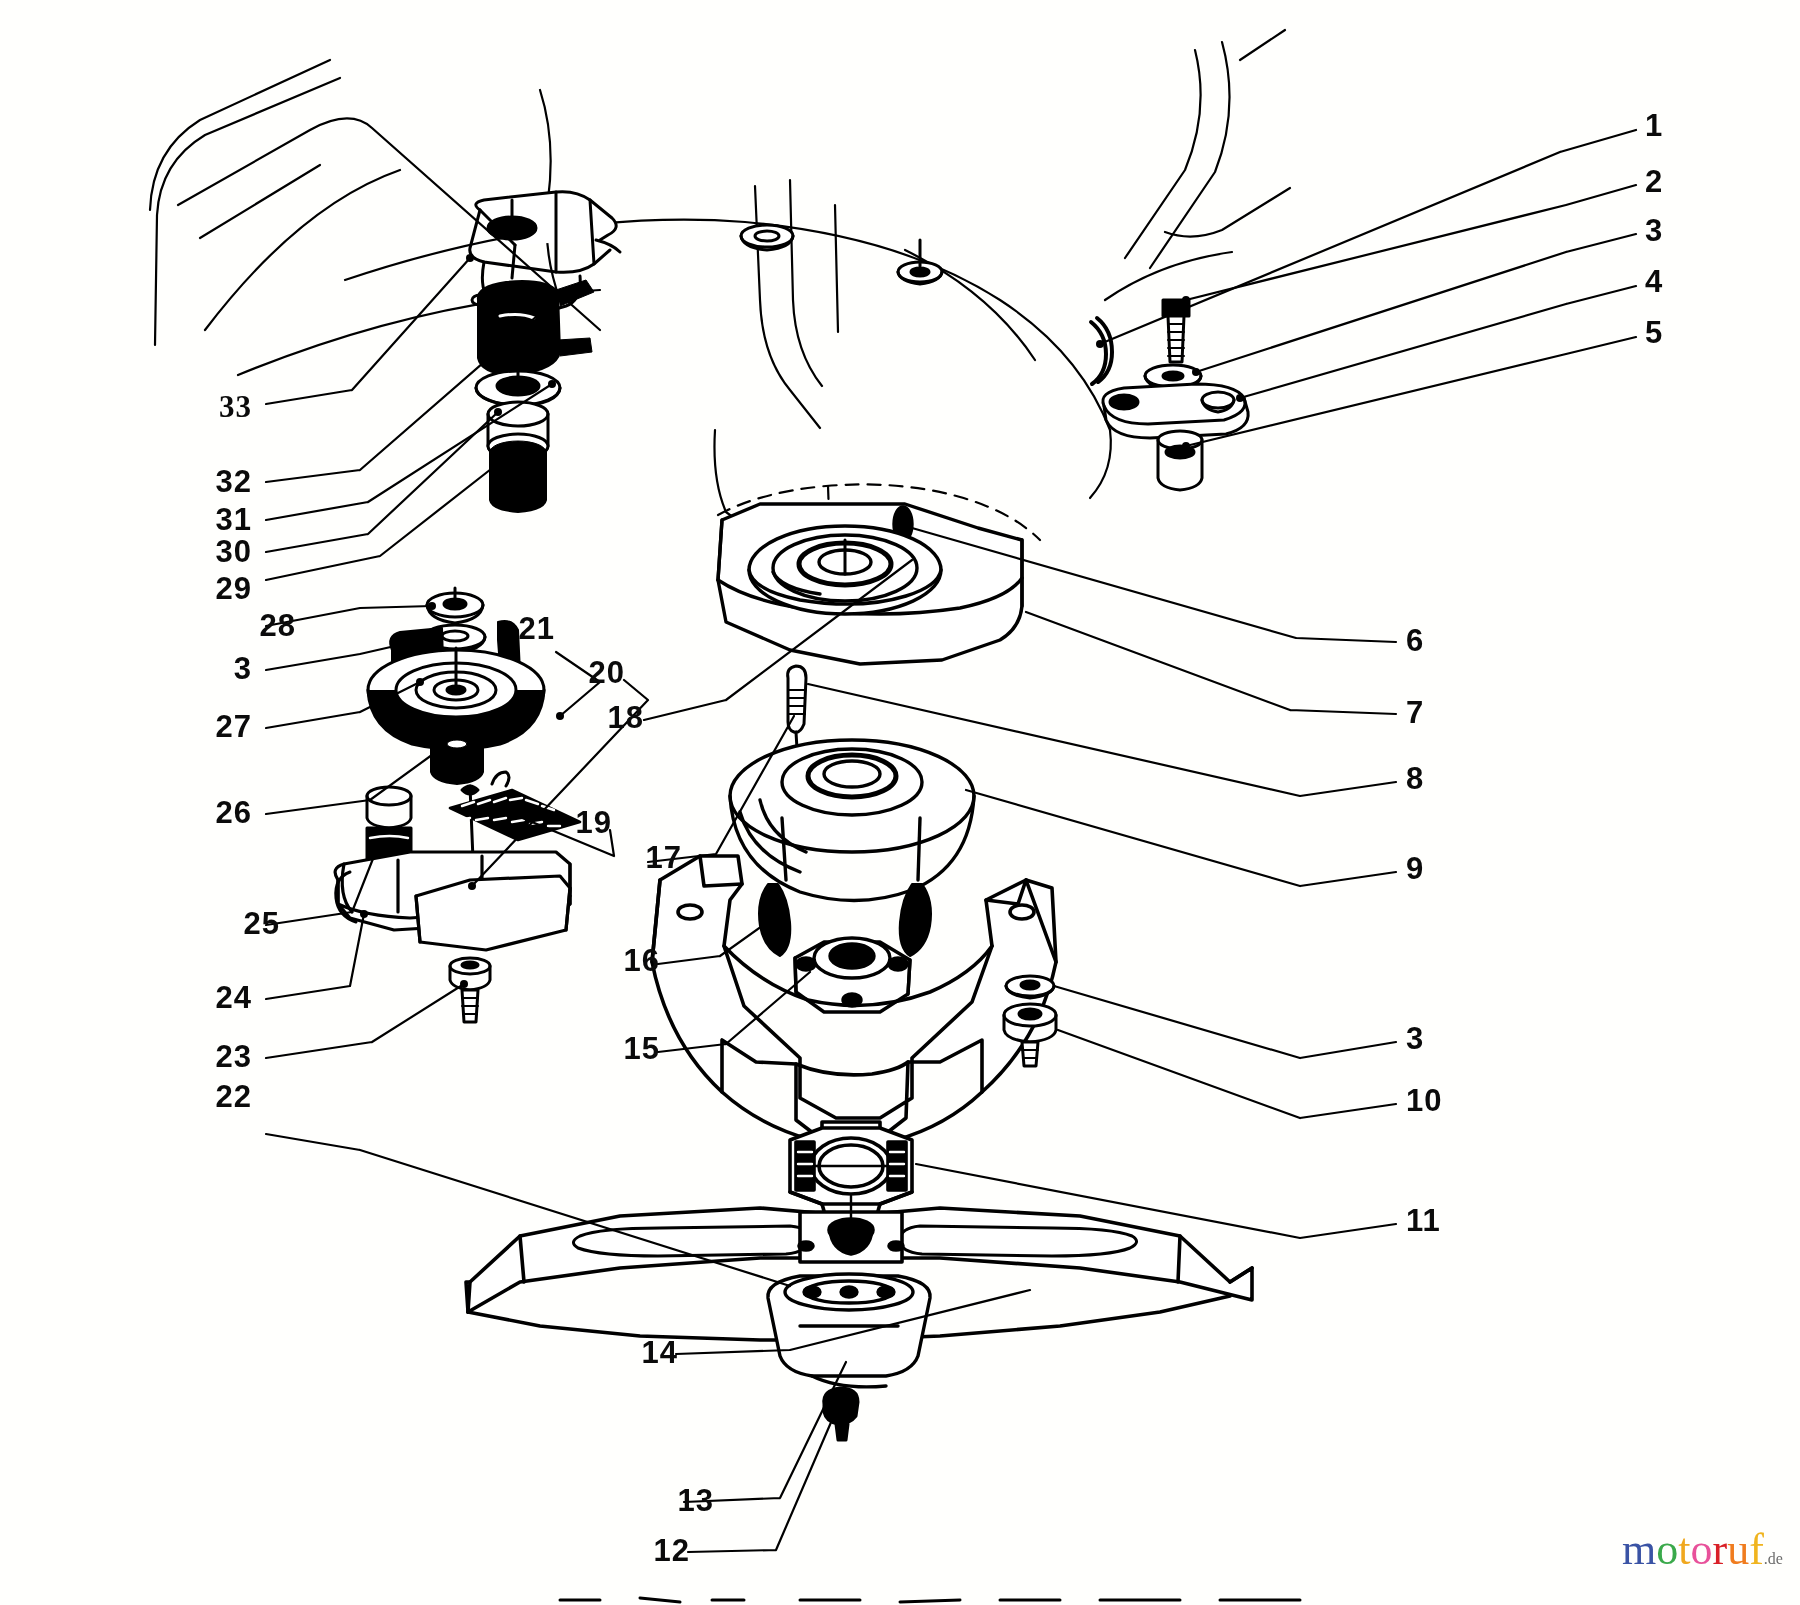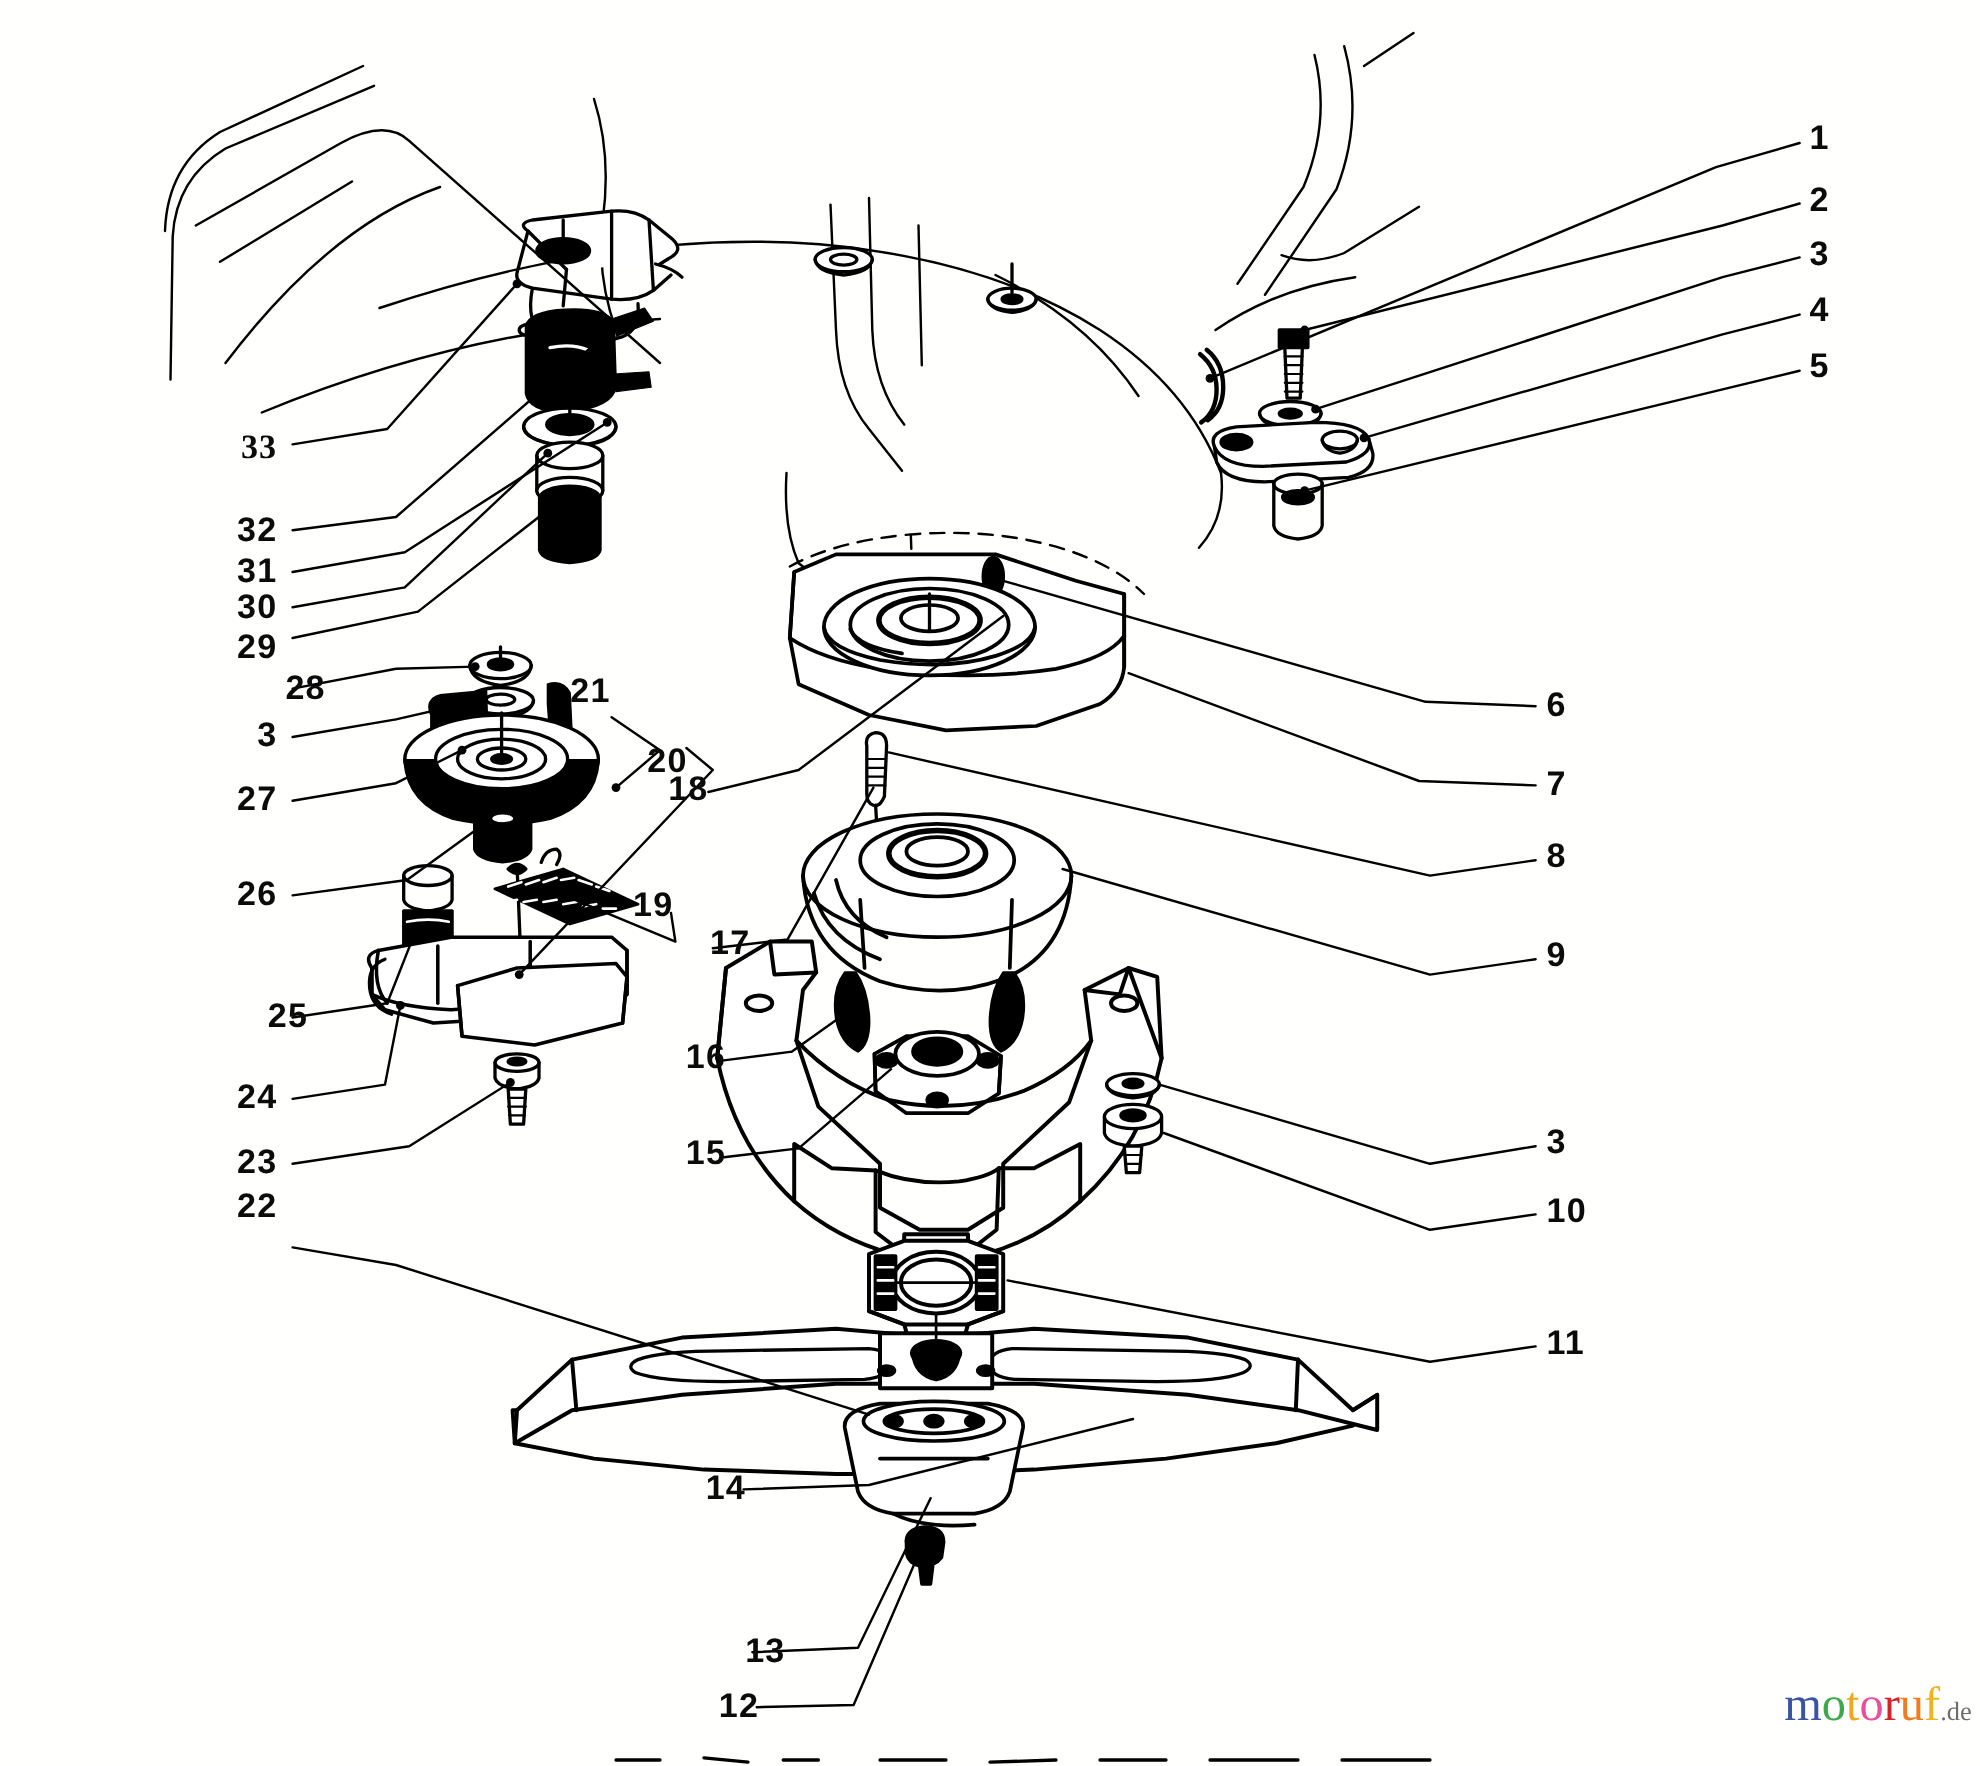--- a/index.html
+++ b/index.html
@@ -27,21 +27,21 @@
   #watermark{
     position:absolute;
     left:1622px;top:1528px;
     font-family:"Liberation Serif", serif;
     font-size:44px;
     letter-spacing:0px;
     line-height:1;
     white-space:nowrap;
     user-select:none;
   }
-  #watermark .de{font-size:24px;color:#6d6d6d;}
+  #watermark .de{font-size:16px;color:#6d6d6d;}
 </style>
 </head>
 <body>
 
 <div id="stage">
 
 <svg width="1800" height="1605" viewBox="0 0 1800 1605">
   <g fill="none" stroke="#000000" stroke-linecap="round" stroke-linejoin="round">
 
     <g stroke-width="2.2">
@@ -469,21 +469,21 @@
 <div class="callout left" style="left:252px;top:625px;margin-left:44px;"><span>28</span></div>
 <div class="callout left" style="left:252px;top:668px;"><span>3</span></div>
 <div class="callout left" style="left:252px;top:726px;"><span>27</span></div>
 <div class="callout left" style="left:252px;top:812px;"><span>26</span></div>
 <div class="callout left" style="left:252px;top:923px;margin-left:28px;"><span>25</span></div>
 <div class="callout left" style="left:252px;top:997px;"><span>24</span></div>
 <div class="callout left" style="left:252px;top:1056px;"><span>23</span></div>
 <div class="callout left" style="left:252px;top:1096px;"><span>22</span></div>
 
 <div class="callout left" style="left:555px;top:628px;"><span>21</span></div>
-<div class="callout left" style="left:625px;top:672px;margin-top:19px;"><span>20</span></div>
+<div class="callout left" style="left:625px;top:672px;"><span>20</span></div>
 <div class="callout left" style="left:644px;top:717px;"><span>18</span></div>
 <div class="callout left" style="left:612px;top:822px;"><span>19</span></div>
 <div class="callout left" style="left:682px;top:857px;"><span>17</span></div>
 <div class="callout left" style="left:660px;top:960px;"><span>16</span></div>
 <div class="callout left" style="left:660px;top:1048px;"><span>15</span></div>
 <div class="callout left" style="left:678px;top:1352px;"><span>14</span></div>
 <div class="callout left" style="left:714px;top:1500px;"><span>13</span></div>
 <div class="callout left" style="left:690px;top:1550px;"><span>12</span></div>
 
 <div id="watermark">

